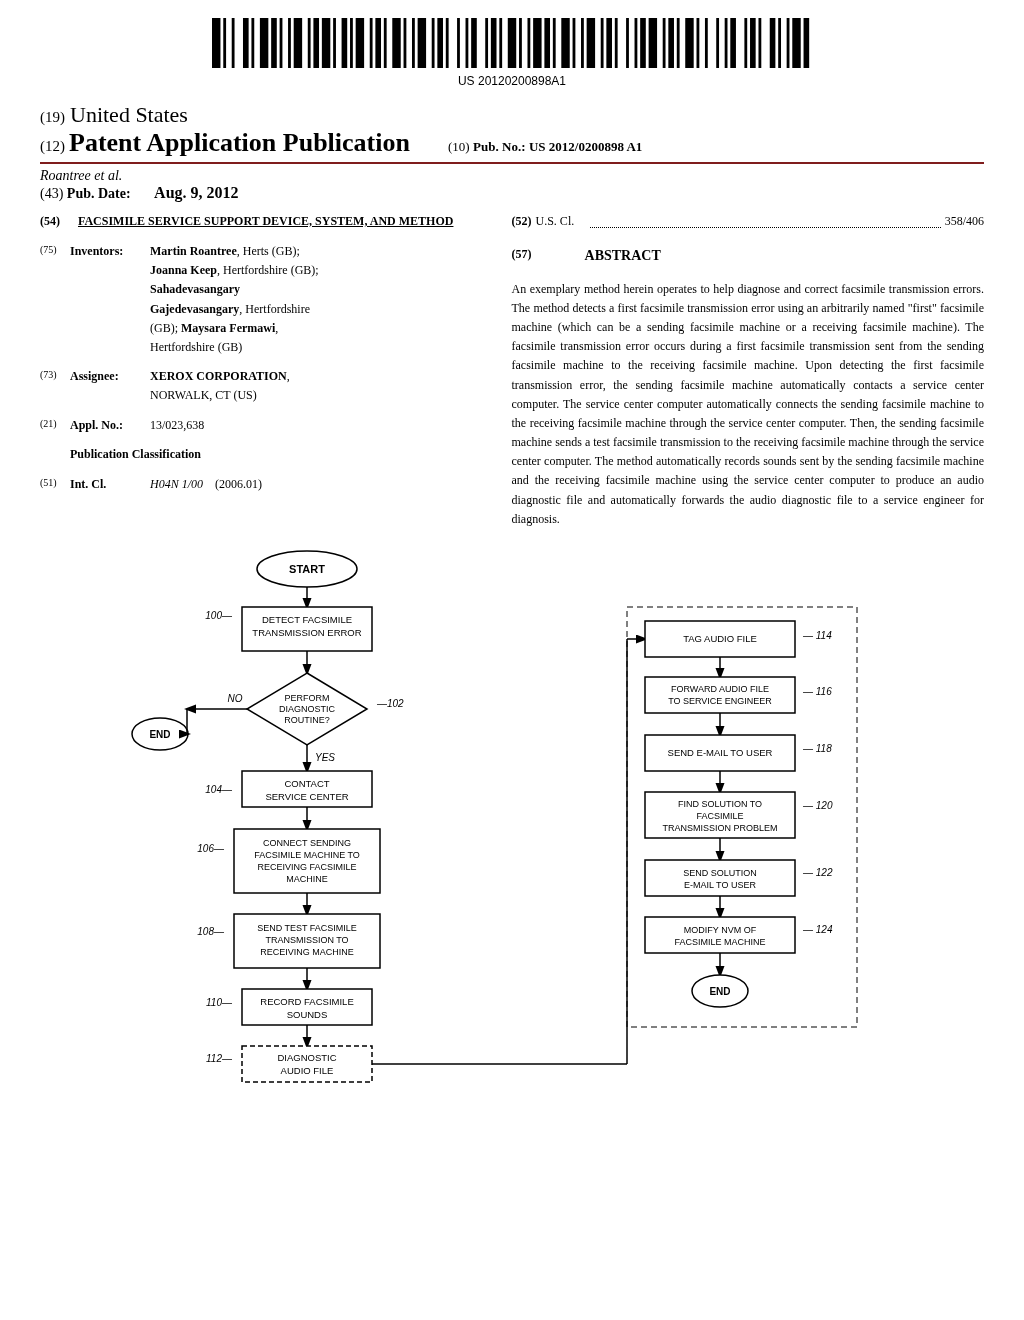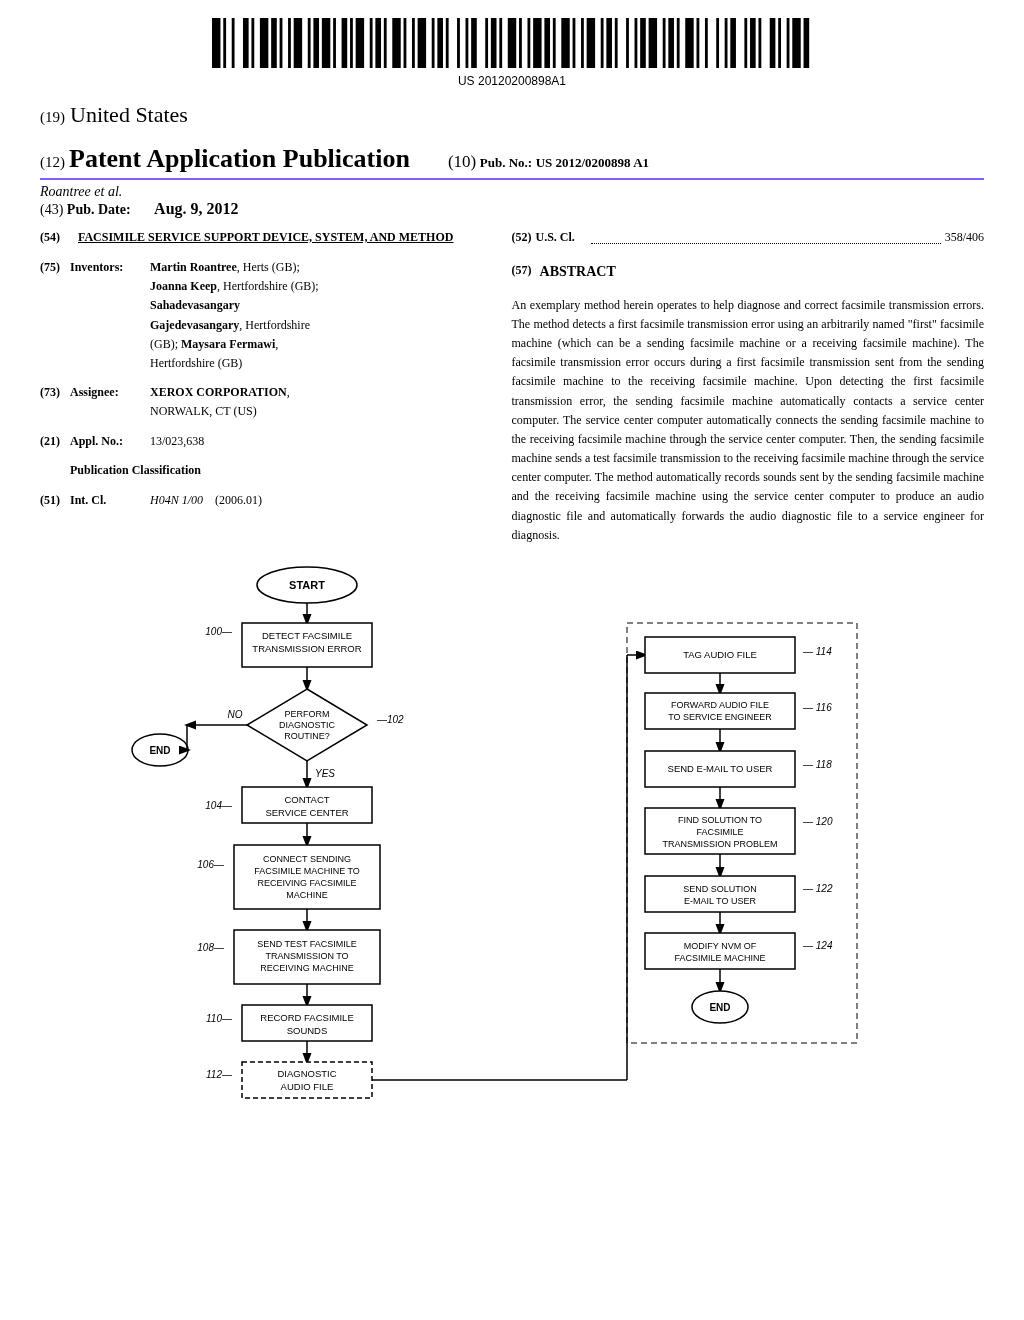--- a/index.html
+++ b/index.html
@@ -29,21 +29,21 @@
     }
 
     
     .header {
       padding: 10px 40px 0 40px;
     }
     .header-title-row {
       display: flex;
       align-items: baseline;
       gap: 18px;
-      border-bottom: 2px solid #8b5cf6;
+      border-bottom: 2px solid #7f1d1d;
       padding-bottom: 4px;
       margin-top: 0;
     }
     .header-pub-info {
       font-size: 14px;
       flex: 1;
       text-align: left;
       padding-left: 20px;
     }
     .header-inventors-row {
@@ -84,37 +84,38 @@
     }
     .field-label {
       font-weight: bold;
       text-decoration: underline;
     }
 
     .inventors-block {
       display: flex;
       margin-bottom: 10px;
     }
-    .inventors-num { font-weight: bold; min-width: 30px; font-size: 12px; }
+    .inventors-num { font-weight: normal; min-width: 30px; font-size: 10px; }
     .inventors-label { font-weight: bold; min-width: 90px; font-size: 12px; }
     .inventors-names { font-size: 12px; line-height: 1.6; }
     .inventors-names strong { font-weight: bold; }
 
     .section-label {
       font-weight: bold;
       font-size: 12px;
       text-align: center;
       margin: 8px 0 4px 0;
     }
 
     .abstract-title {
       font-weight: bold;
       text-align: center;
       font-size: 14px;
       margin-bottom: 6px;
+      margin-left: 45px;
     }
     .abstract-text {
       font-size: 12px;
       line-height: 1.6;
       text-align: justify;
     }
 
     
     .flowchart-area {
       padding: 10px 40px 20px 40px;
@@ -214,31 +215,31 @@
         <rect x="566.1971830985909" y="0" width="2.816901408450704" height="50" fill="black"></rect>
         <rect x="574.647887323943" y="0" width="2.816901408450704" height="50" fill="black"></rect>
         <rect x="580.2816901408444" y="0" width="8.450704225352112" height="50" fill="black"></rect>
         <rect x="591.5492957746471" y="0" width="5.633802816901408" height="50" fill="black"></rect>
       </g>
   </svg>
   <div class="pub-number">US 20120200898A1</div>
 </div>
 
 <div class="header">
-  <div style="font-size:20px; font-weight:normal; margin-bottom:16px;">
+  <div style="font-size:20px; font-weight:normal; margin-bottom:0;">
     <span style="font-size:15px;">(19)</span>
     <strong style="font-size:22px; font-weight:normal;">United States</strong>
   </div>
   <div class="header-title-row">
     <div>
       <span style="font-size:15px; font-weight:normal;">(12)</span>
       <strong style="font-size:26px;">Patent Application Publication</strong>
     </div>
     <div class="header-pub-info">
-      <span style="font-size:17px;">(10)</span>
+      <span style="font-size:13px;">(10)</span>
       <span style="font-size:13px; font-weight:bold;">Pub. No.:</span>
       <span style="font-size:13px; font-weight:bold;">US 2012/0200898 A1</span>
     </div>
   </div>
   <div class="header-inventors-row">
     <div>
       <em style="font-size:14px;">Roantree et al.</em>
     </div>
     <div style="font-size:14px;">
       <span>(43)</span>
@@ -295,21 +296,21 @@
         &nbsp;&nbsp;
         <span>(2006.01)</span>
       </div>
     </div>
   </div>
 
   <div class="col-right">
 
     <div class="cl-row" style="margin-bottom:14px;">
       <span style="font-weight:bold; margin-right:4px;">(52)</span>
-      <span style="font-weight:bold; margin-right:12px;text-align:center;">U.S. Cl.</span>
+      <span style="font-weight:normal; margin-right:12px;text-align:center;">U.S. Cl.</span>
       <span class="cl-dots"></span>
       <span>358/406</span>
     </div>
 
     <div style="display:flex; gap:8px; margin-bottom:6px;">
       <span style="font-weight:bold; font-size:12px;">(57)</span>
       <div class="abstract-title" style="flex:1; text-align:left;">ABSTRACT</div>
     </div>
     <p class="abstract-text">An exemplary method herein operates to help diagnose and correct facsimile transmission errors. The method detects a first facsimile transmission error using an arbitrarily named "first" facsimile machine (which can be a sending facsimile machine or a receiving facsimile machine). The facsimile transmission error occurs during a first facsimile transmission sent from the sending facsimile machine to the receiving facsimile machine. Upon detecting the first facsimile transmission error, the sending facsimile machine automatically contacts a service center computer. The service center computer automatically connects the sending facsimile machine to the receiving facsimile machine through the service center computer. Then, the sending facsimile machine sends a test facsimile transmission to the receiving facsimile machine through the service center computer. The method automatically records sounds sent by the sending facsimile machine and the receiving facsimile machine using the service center computer to produce an audio diagnostic file and automatically forwards the audio diagnostic file to a service engineer for diagnosis.</p>
   </div>

